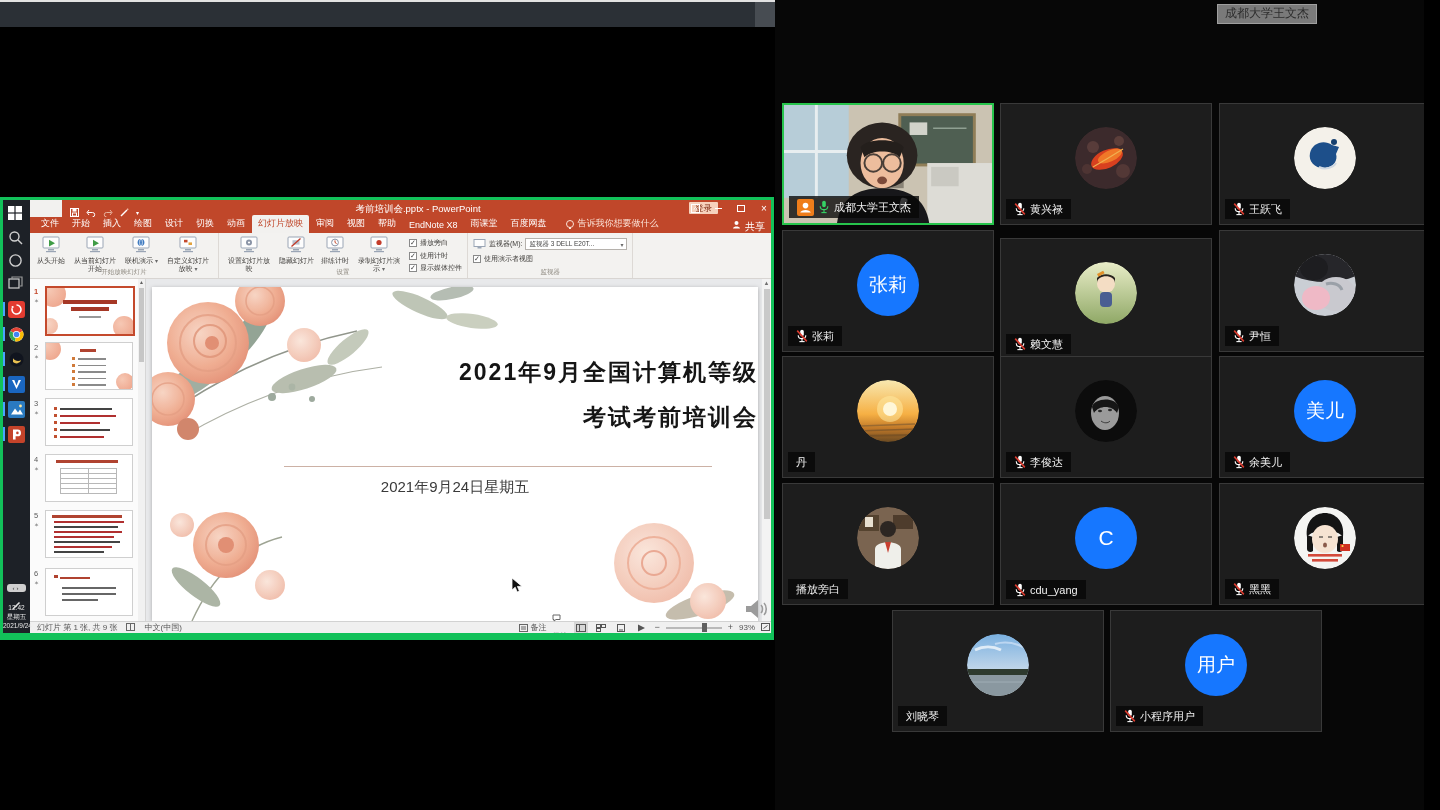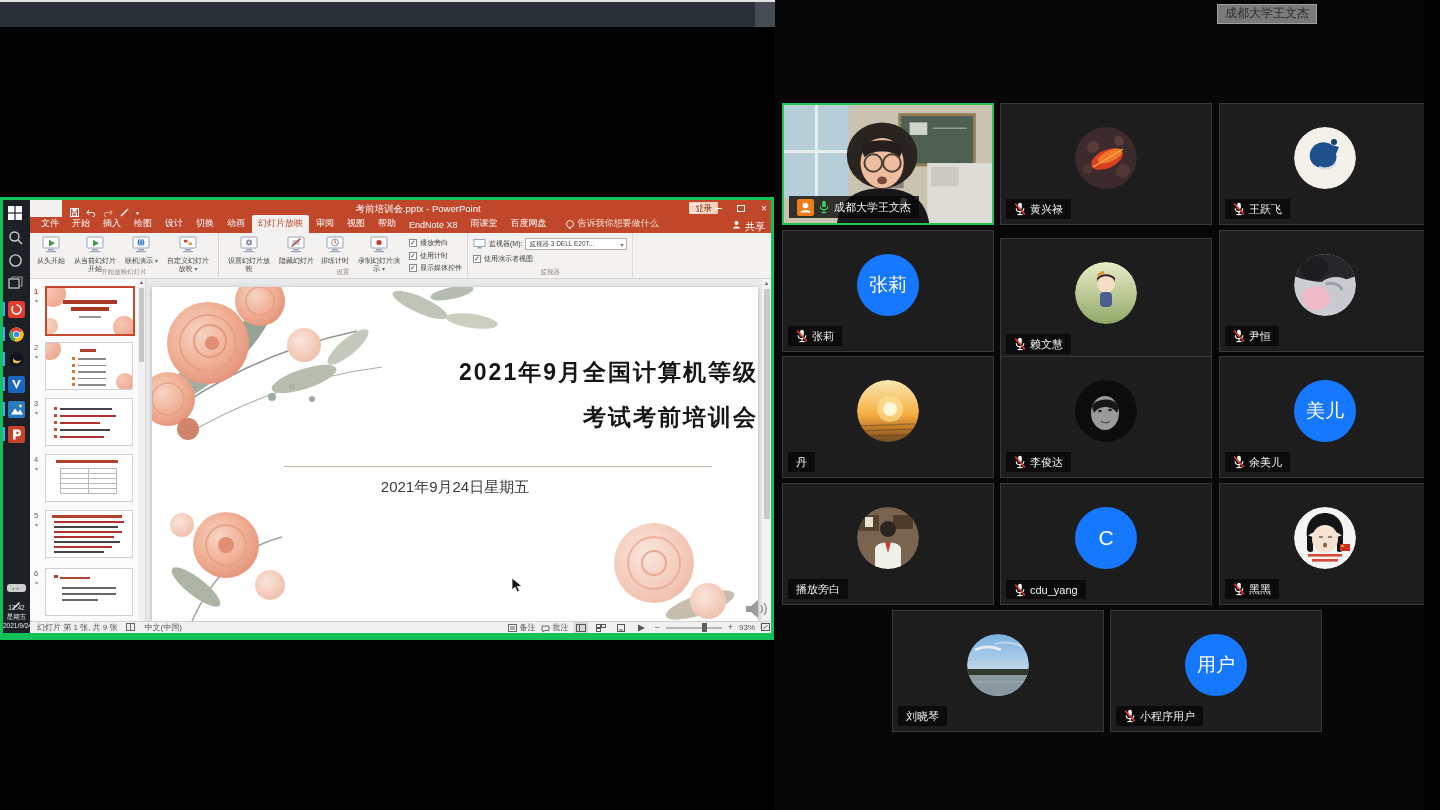--- a/index.html
+++ b/index.html
@@ -577,21 +577,21 @@
       </div>
       <div id="status-right">
         <span style="display:flex;align-items:center;gap:2px;">
           <svg width="9" height="8">
               <rect x="0.5" y="0.5" width="8" height="7" fill="none" stroke="#666"></rect>
               <line x1="2" y1="3" x2="7" y2="3" stroke="#666"></line>
               <line x1="2" y1="5" x2="7" y2="5" stroke="#666"></line>
             </svg>
           <span>备注</span>
         </span>
-        <span style="display:flex;align-items:flex-end;gap:2px;">
+        <span style="display:flex;align-items:flex-start;gap:9px;flex-direction:column;">
           <svg width="9" height="8">
               <path d="M1 1h7v4.5H4L2 7V5.5H1z" fill="none" stroke="#666"></path>
             </svg>
           <span>批注</span>
         </span>
         <span class="vb active">
             <svg width="10" height="8">
               <rect x="0.5" y="0.5" width="9" height="7" fill="none" stroke="#555"></rect>
               <line x1="3.5" y1="0.5" x2="3.5" y2="7.5" stroke="#555"></line>
             </svg>

